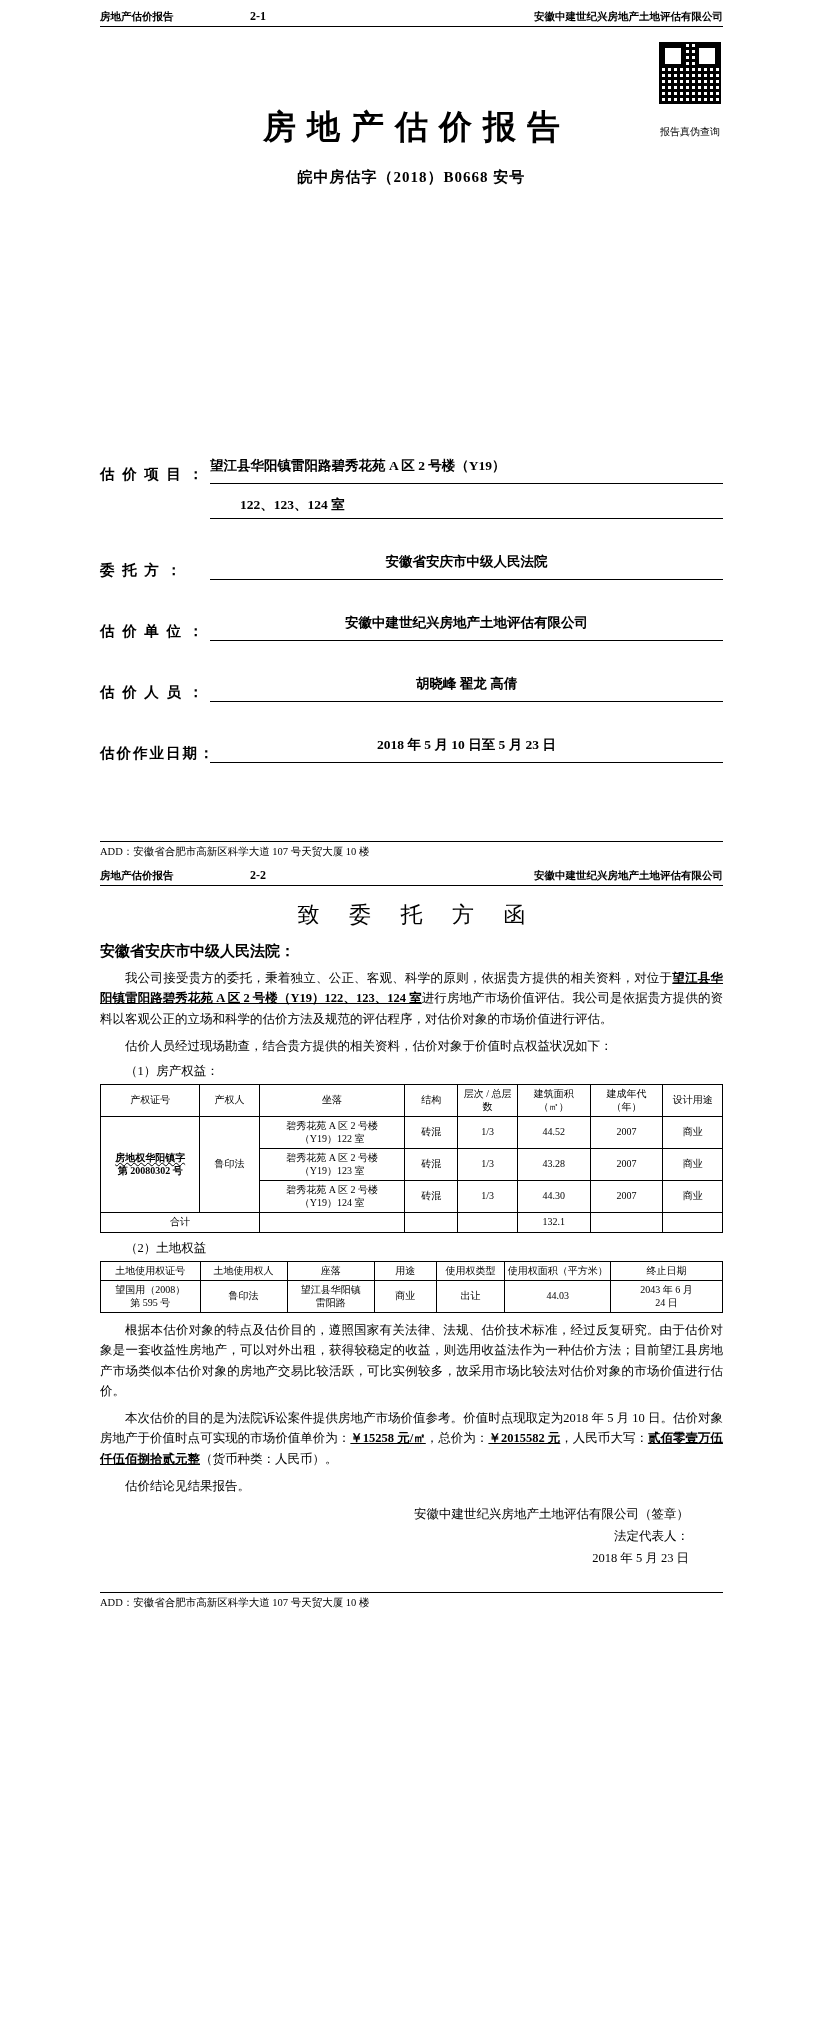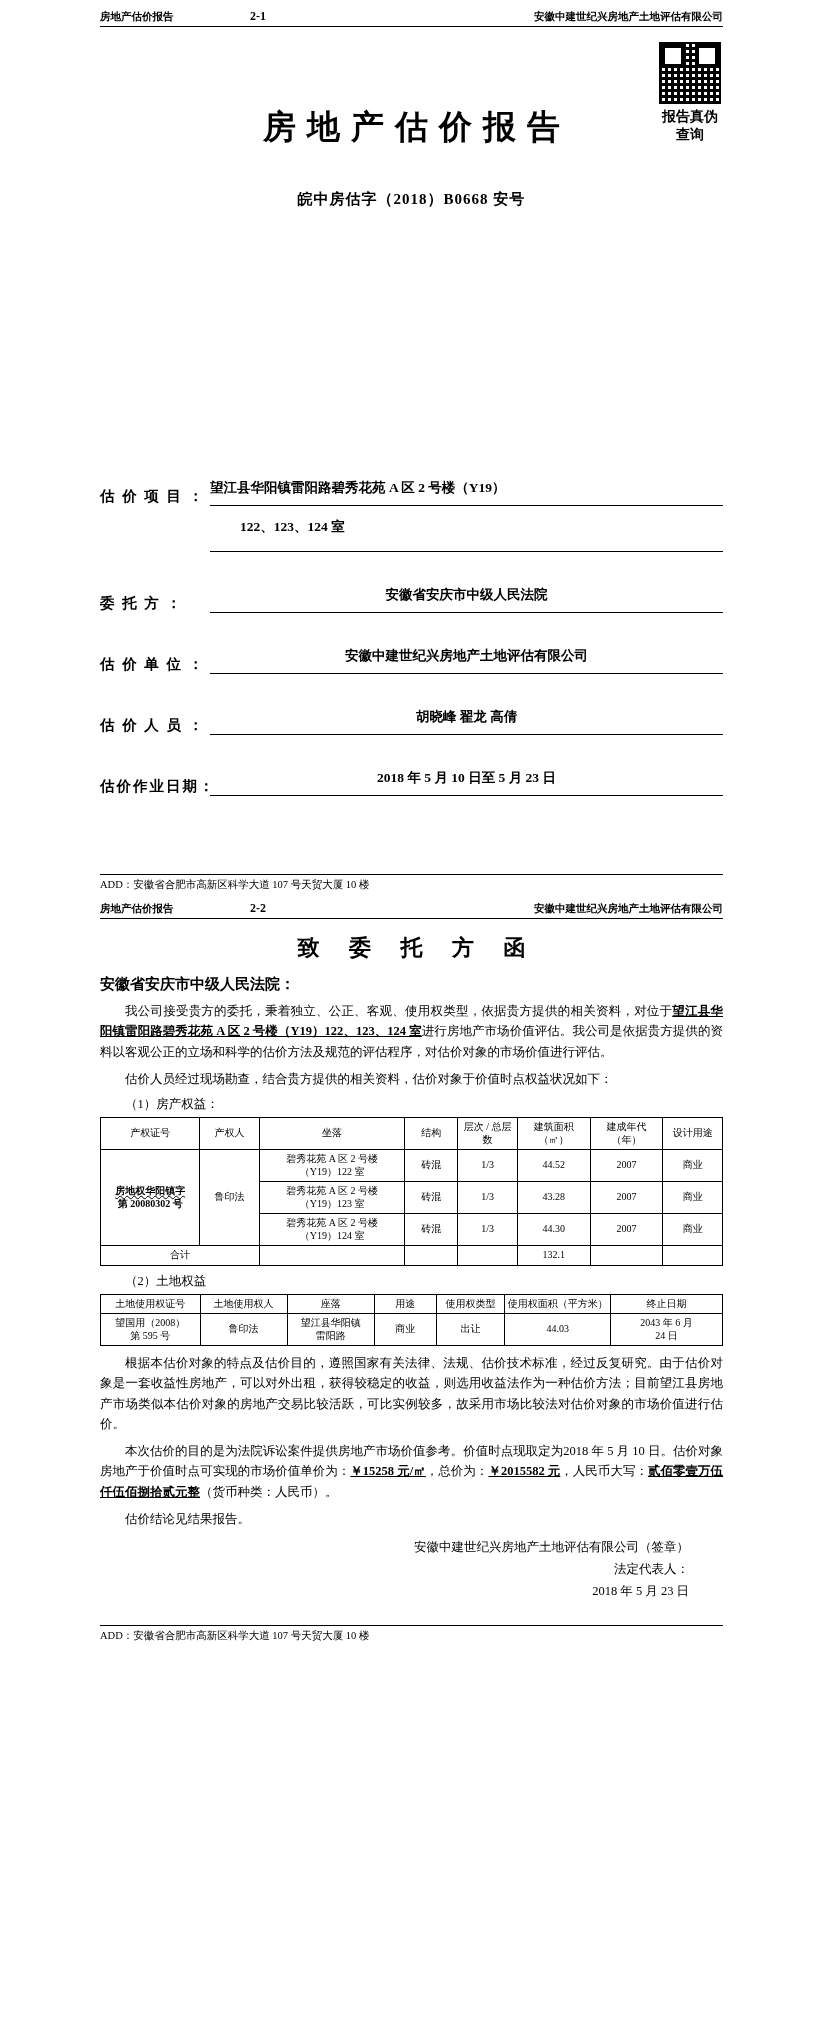--- a/index.html
+++ b/index.html
@@ -53,37 +53,37 @@
     position:relative;
     border:2px solid #fff;
   }
   .qr:before,.qr:after{
     content:"";position:absolute;width:16px;height:16px;
     border:4px solid #000;background:#fff;
   }
   .qr:before{left:2px;top:2px;}
   .qr:after{right:2px;top:2px;}
   .qr-lbl{
-    font-size:14px;font-weight:bold;margin-top:2px;letter-spacing:0px;
+    font-size:10px;font-weight:normal;margin-top:19px;letter-spacing:0px;
   }
   
   .cover-title{
     text-align:center;
     font-size:33px;
     font-weight:bold;
     letter-spacing:11px;
     margin-top:78px;
     text-indent:11px;
     font-family:"Liberation Serif","DejaVu Serif",serif;
   }
   .cover-sub{
     text-align:center;
     font-size:15px;
     font-weight:bold;
-    margin-top:40px;
+    margin-top:18px;
     letter-spacing:1px;
   }
   .cover-fields{
     margin-top:270px;
     font-size:14.5px;
   }
   .fld{
     display:flex;
     align-items:flex-end;
     margin-bottom:12px;
@@ -106,36 +106,36 @@
   }
   .fld .val.left{text-align:left;}
   .fld2{
     display:flex;
     margin-bottom:12px;
   }
   .fld2 .spacer{width:110px;}
   .fld2 .val{
     flex:1;
     border-bottom:1px solid #000;
-    padding-bottom:15px;
+    padding-bottom:4px;
     font-weight:bold;
     font-size:13.5px;
     padding-left:30px;
   }
   .cover-foot{
     margin-top:78px;
     border-top:1px solid #000;
     padding-top:3px;
     font-size:10.5px;
   }
   
   .doc-title{
     text-align:center;
     font-size:22px;
-    font-weight:bold;
+    font-weight:normal;
     letter-spacing:12px;
     margin-top:14px;
     text-indent:12px;
   }
   .addressee{
     font-size:15px;
     font-weight:bold;
     margin-top:12px;
   }
   p.body{
@@ -247,21 +247,21 @@
     <div class="inner">
       <div class="runhead">
         <div class="rh-left">房地产估价报告</div>
         <div class="rh-mid"><span class="pg">2-2</span></div>
         <div class="rh-right">安徽中建世纪兴房地产土地评估有限公司</div>
       </div>
 
       <div class="doc-title">致 委 托 方 函</div>
       <div class="addressee">安徽省安庆市中级人民法院：</div>
 
-      <p class="body"><span>我公司接受贵方的委托，秉着独立、公正、客观、使用权类型，依据贵方提供的相关资料，对位于</span><span class="u">望江县华阳镇雷阳路碧秀花苑 A 区 2 号楼（Y19）122、123、124 室</span><span>进行房地产市场价值评估。我公司是依据贵方提供的资料以客观公正的立场和科学的估价方法及规范的评估程序，对估价对象的市场价值进行评估。</span></p>
+      <p class="body"><span>我公司接受贵方的委托，秉着独立、公正、客观、科学的原则，依据贵方提供的相关资料，对位于</span><span class="u">望江县华阳镇雷阳路碧秀花苑 A 区 2 号楼（Y19）122、123、124 室</span><span>进行房地产市场价值评估。我公司是依据贵方提供的资料以客观公正的立场和科学的估价方法及规范的评估程序，对估价对象的市场价值进行评估。</span></p>
 
       <p class="body">估价人员经过现场勘查，结合贵方提供的相关资料，估价对象于价值时点权益状况如下：</p>
 
       <div class="list-line">（1）房产权益：</div>
 
       <table class="t">
         <colgroup>
           <col style="width:15%">
             <col style="width:9%">
             <col style="width:22%">

